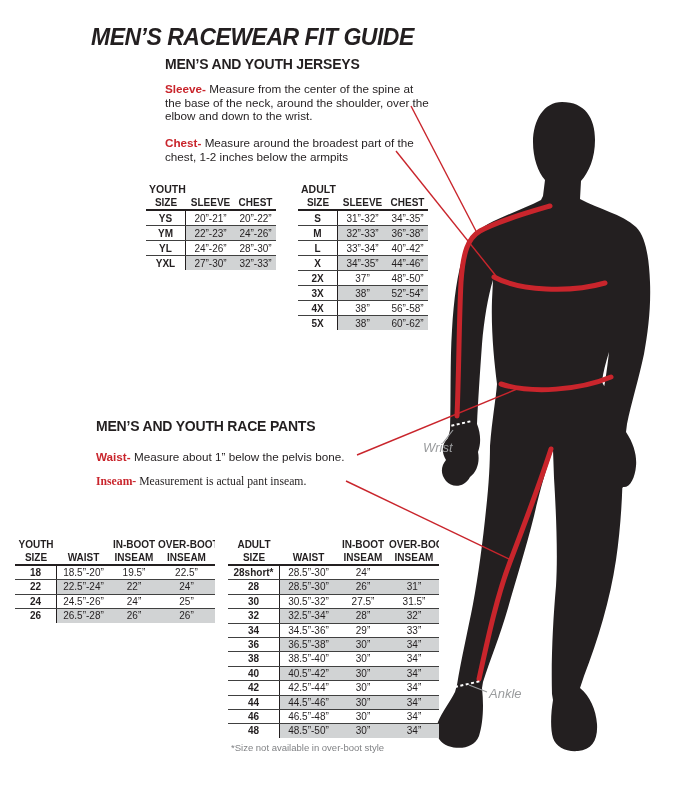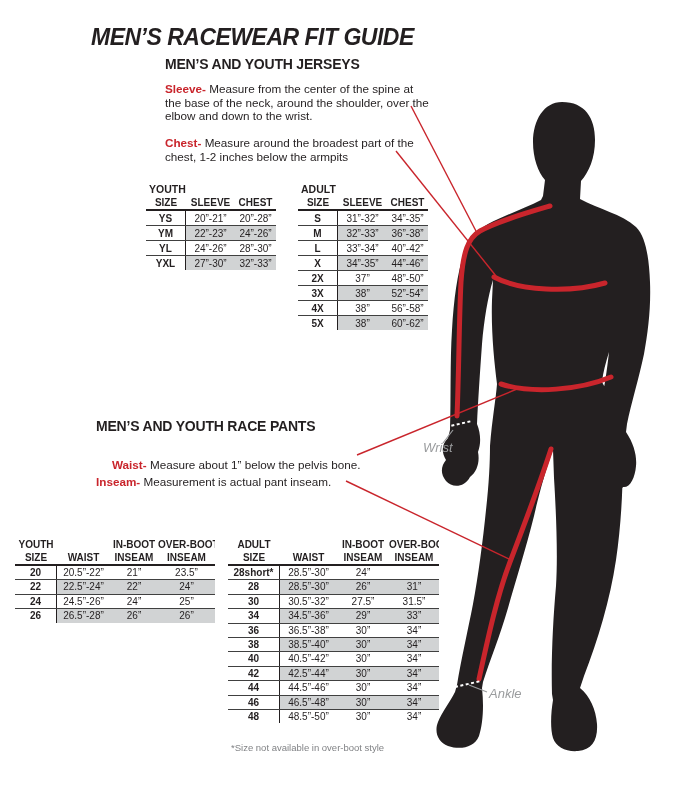--- a/index.html
+++ b/index.html
@@ -10,22 +10,22 @@
   .z{z-index:2;}
 
   .title{left:91px;top:24px;font-size:23px;font-weight:bold;font-style:italic;letter-spacing:-0.5px;margin:0;white-space:nowrap;}
   .h2{font-size:14px;font-weight:bold;letter-spacing:-0.2px;white-space:nowrap;}
   .jerseys-h{left:165px;top:56px;}
   .pants-h{left:96px;top:418px;}
 
   .para{font-size:11.7px;line-height:13.6px;margin:0;}
   .sleeve-p{left:165px;top:82px;width:264px;}
   .chest-p{left:165px;top:136px;width:250px;}
-  .waist-p{left:112px;top:450px;width:300px;margin-top:8px;}
-  .inseam-p{left:96px;top:475px;width:300px;}
+  .waist-p{left:96px;top:450px;width:300px;}
+  .inseam-p{left:96px;top:475px;width:300px;font-family:Liberation Serif, serif;}
   .red{color:#c9252c;font-weight:bold;}
 
   .tbl{position:absolute;z-index:2;}
   .tlabel{font-size:10.5px;font-weight:bold;height:14px;line-height:14px;padding-left:3px;letter-spacing:0;}
   .tr{display:grid;}
   .td{text-align:center;overflow:hidden;white-space:nowrap;}
   .thead{border-bottom:2px solid #231f20;}
   .thead .td{font-weight:bold;font-size:10px;height:13px;line-height:13px;}
   .rows .tr{border-bottom:1px solid #404040;}
   .rows .tr:last-child{border-bottom:none;}
@@ -106,21 +106,21 @@
       <div class="tr">
         <div class="td c0">SIZE</div>
         <div class="td c1">SLEEVE</div>
         <div class="td c2">CHEST</div>
       </div>
     </div>
     <div class="rows">
         <div class="tr">
           <div class="td c0">YS</div>
           <div class="td c1">20”-21”</div>
-          <div class="td c2">20”-28”</div>
+          <div class="td c2">20”-22”</div>
         </div>
         <div class="tr">
           <div class="td c0">YM</div>
           <div class="td c1">22”-23”</div>
           <div class="td c2">24”-26”</div>
         </div>
         <div class="tr">
           <div class="td c0">YL</div>
           <div class="td c1">24”-26”</div>
           <div class="td c2">28”-30”</div>
@@ -200,24 +200,24 @@
       </div>
       <div class="tr">
         <div class="td c0">SIZE</div>
         <div class="td c1">WAIST</div>
         <div class="td c2">INSEAM</div>
         <div class="td c3">INSEAM</div>
       </div>
     </div>
     <div class="rows">
         <div class="tr">
-          <div class="td c0">20</div>
-          <div class="td c1">20.5”-22”</div>
-          <div class="td c2">21”</div>
-          <div class="td c3">23.5”</div>
+          <div class="td c0">18</div>
+          <div class="td c1">18.5”-20”</div>
+          <div class="td c2">19.5”</div>
+          <div class="td c3">22.5”</div>
         </div>
         <div class="tr">
           <div class="td c0">22</div>
           <div class="td c1">22.5”-24”</div>
           <div class="td c2">22”</div>
           <div class="td c3">24”</div>
         </div>
         <div class="tr">
           <div class="td c0">24</div>
           <div class="td c1">24.5”-26”</div>
@@ -261,20 +261,26 @@
           <div class="td c2">26”</div>
           <div class="td c3">31”</div>
         </div>
         <div class="tr">
           <div class="td c0">30</div>
           <div class="td c1">30.5”-32”</div>
           <div class="td c2">27.5”</div>
           <div class="td c3">31.5”</div>
         </div>
         <div class="tr">
+          <div class="td c0">32</div>
+          <div class="td c1">32.5”-34”</div>
+          <div class="td c2">28”</div>
+          <div class="td c3">32”</div>
+        </div>
+        <div class="tr">
           <div class="td c0">34</div>
           <div class="td c1">34.5”-36”</div>
           <div class="td c2">29”</div>
           <div class="td c3">33”</div>
         </div>
         <div class="tr">
           <div class="td c0">36</div>
           <div class="td c1">36.5”-38”</div>
           <div class="td c2">30”</div>
           <div class="td c3">34”</div>

